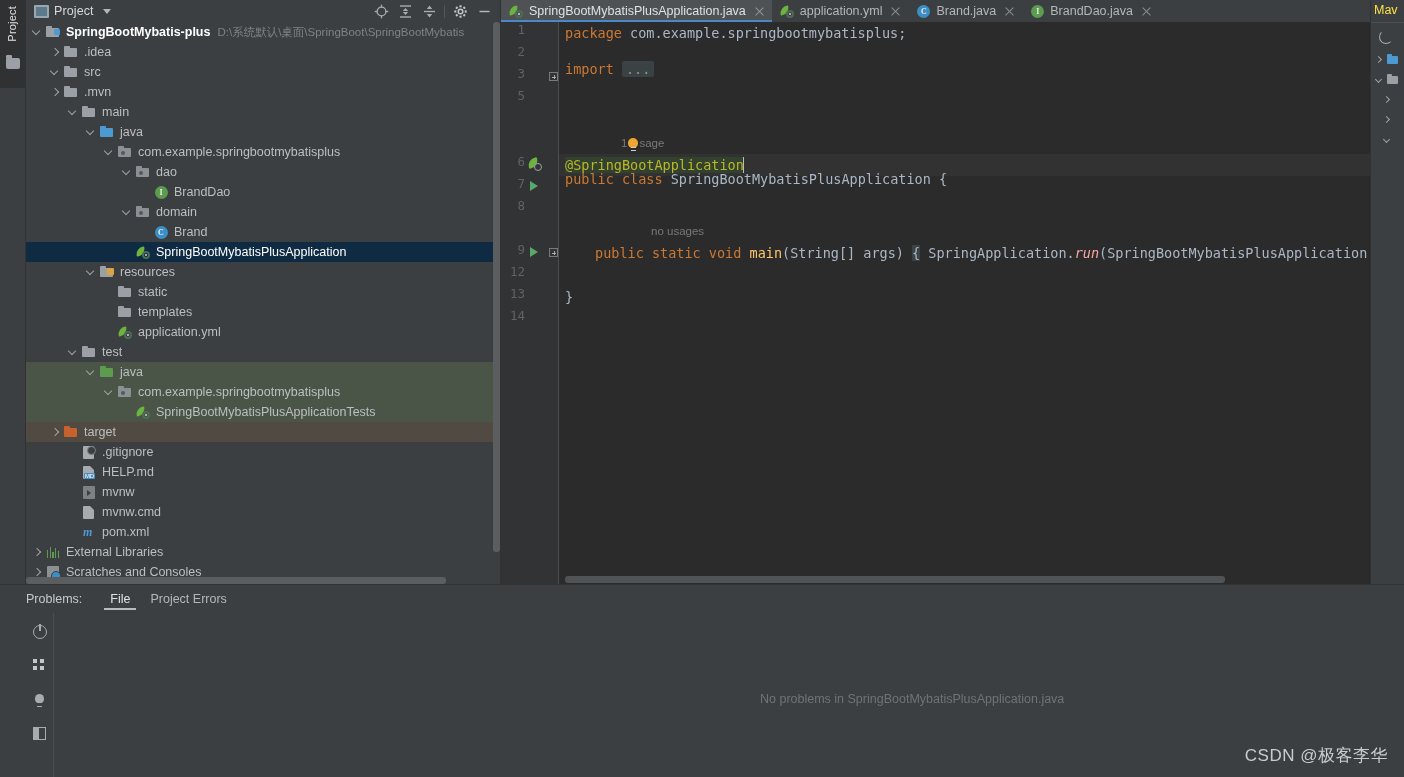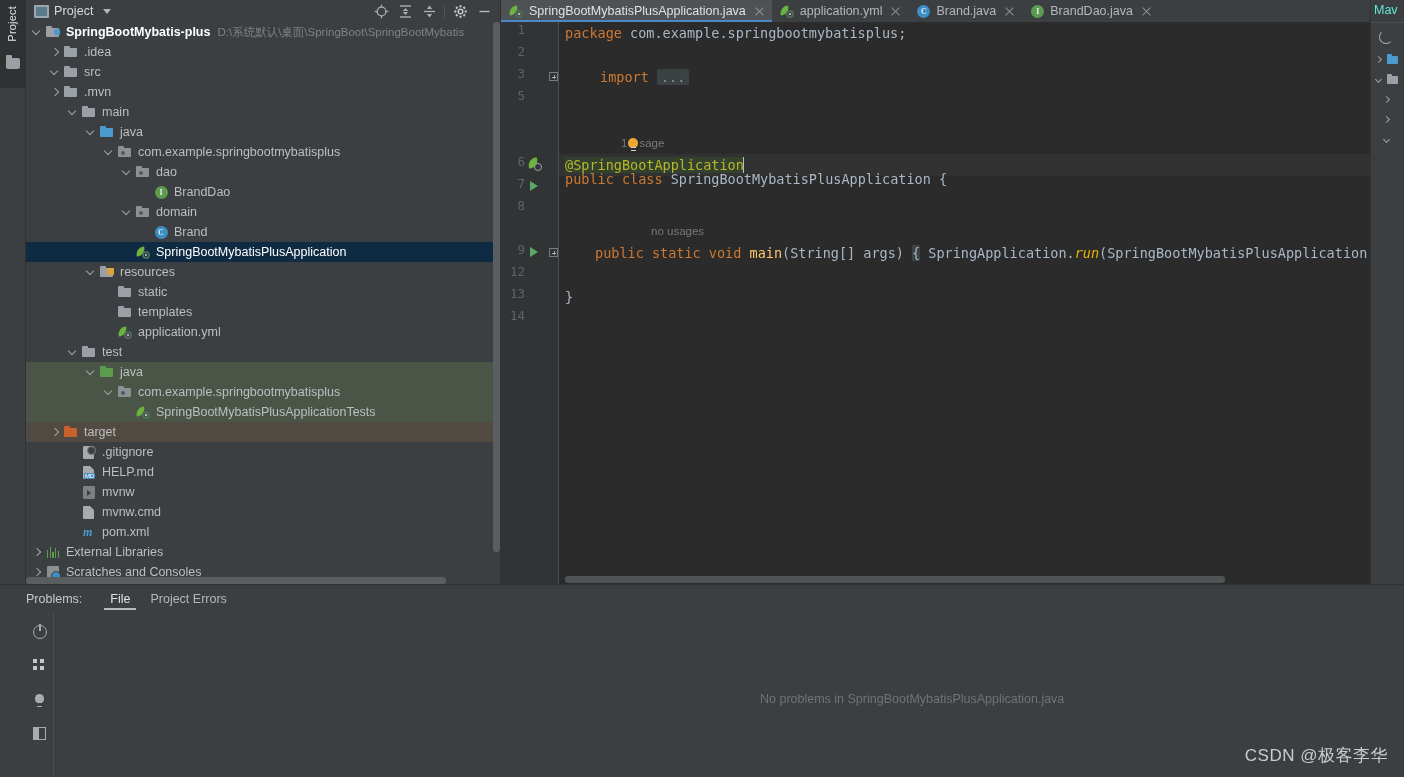--- a/index.html
+++ b/index.html
@@ -307,21 +307,21 @@
     position: absolute; left: 58px; top: 0; right: 0; bottom: 0;
     font-family: "DejaVu Sans Mono", monospace; font-size: 13.5px;
     overflow: hidden;
   }
   .cline { position: absolute; left: 6px; white-space: pre; height: 22px; line-height: 22px; }
   .kw   { color: #cc7832; }
   .plain{ color: #a9b7c6; }
   .ann  { color: #bbb529; }
   .fn   { color: #ffc66d; }
   .cls2 { color: #a9b7c6; }
-  .ital { color: #eab308; font-style: italic; }
+  .ital { color: #fca5a5; font-style: italic; }
   .hint { color: #787878; font-size: 11.5px; font-family: "Liberation Sans", sans-serif; }
   .fold-ph {
     background: #3b4244; color: #8a9396; padding: 0 4px; border-radius: 2px;
   }
   .brace-hl { background: #3b4244; }
   .line-hl-band {
     position: absolute; left: 0; right: 0; height: 22px; background: #323232;
   }
   .sel-green { background: #32422f; }
   .caret {
@@ -362,21 +362,21 @@
     position: absolute; left: 6px; bottom: 1px; height: 7px; width: 660px;
     background: #4f5355; border-radius: 3px;
   }
 
   
   .right-strip {
     position: absolute; right: 0; top: 0; width: 34px; height: 584px;
     background: #3c3f41; border-left: 1px solid #323232;
   }
   .maven-label {
-    position: absolute; top: 3px; left: 3px; font-size: 12.5px; color: #5eead4;
+    position: absolute; top: 3px; left: 3px; font-size: 12.5px; color: #fde047;
     white-space: nowrap;
   }
   .mv-sep { position: absolute; top: 22px; left: 0; right: 0; height: 1px; background: #4c4f51; }
   .mv-refresh {
     position: absolute; top: 30px; left: 8px; width: 14px; height: 14px;
     border: 1.6px solid #a9acae; border-radius: 50%;
     border-top-color: transparent; border-right-color: transparent;
   }
   .mv-row { position: absolute; left: 4px; display: flex; align-items: center; gap: 3px; }
   .mv-arrow { width: 9px; height: 9px; position: relative; }
@@ -825,21 +825,21 @@
             <div class="run-tri"></div>
           </div>
         </div>
       <div class="gutter-edge"></div>
 
       <div class="code-lines">
         <div class="line-hl-band" style="top:132px;"></div>
 
         <div class="cline" style="top:0px;"><span class="kw">package</span><span class="plain"> com.example.springbootmybatisplus;</span></div>
 
-        <div class="cline" style="top:44px;margin-left:35px;"><span class="kw">import</span><span class="plain"> </span><span class="fold-ph">...</span></div>
+        <div class="cline" style="top:36px;"><span class="kw">import</span><span class="plain"> </span><span class="fold-ph">...</span></div>
 
         <div class="cline hint" style="top:110px;left:62px;"><span>1</span><span style="display:inline-block;width:12px;"></span><span>sage</span></div>
         <div class="bulb" style="left:69px;top:116px;"></div>
 
         <div class="cline" style="top:132px;"><span class="ann sel-green">@SpringBootApplication</span><span class="caret"></span></div>
 
         <div class="cline" style="top:146px;"><span class="kw">public</span><span class="plain"> </span><span class="kw">class</span><span class="plain"> </span><span class="cls2">SpringBootMybatisPlusApplication</span><span class="plain"> </span><span class="plain">{</span></div>
 
         <div class="cline hint" style="top:198px;left:92px;">no usages</div>
 

